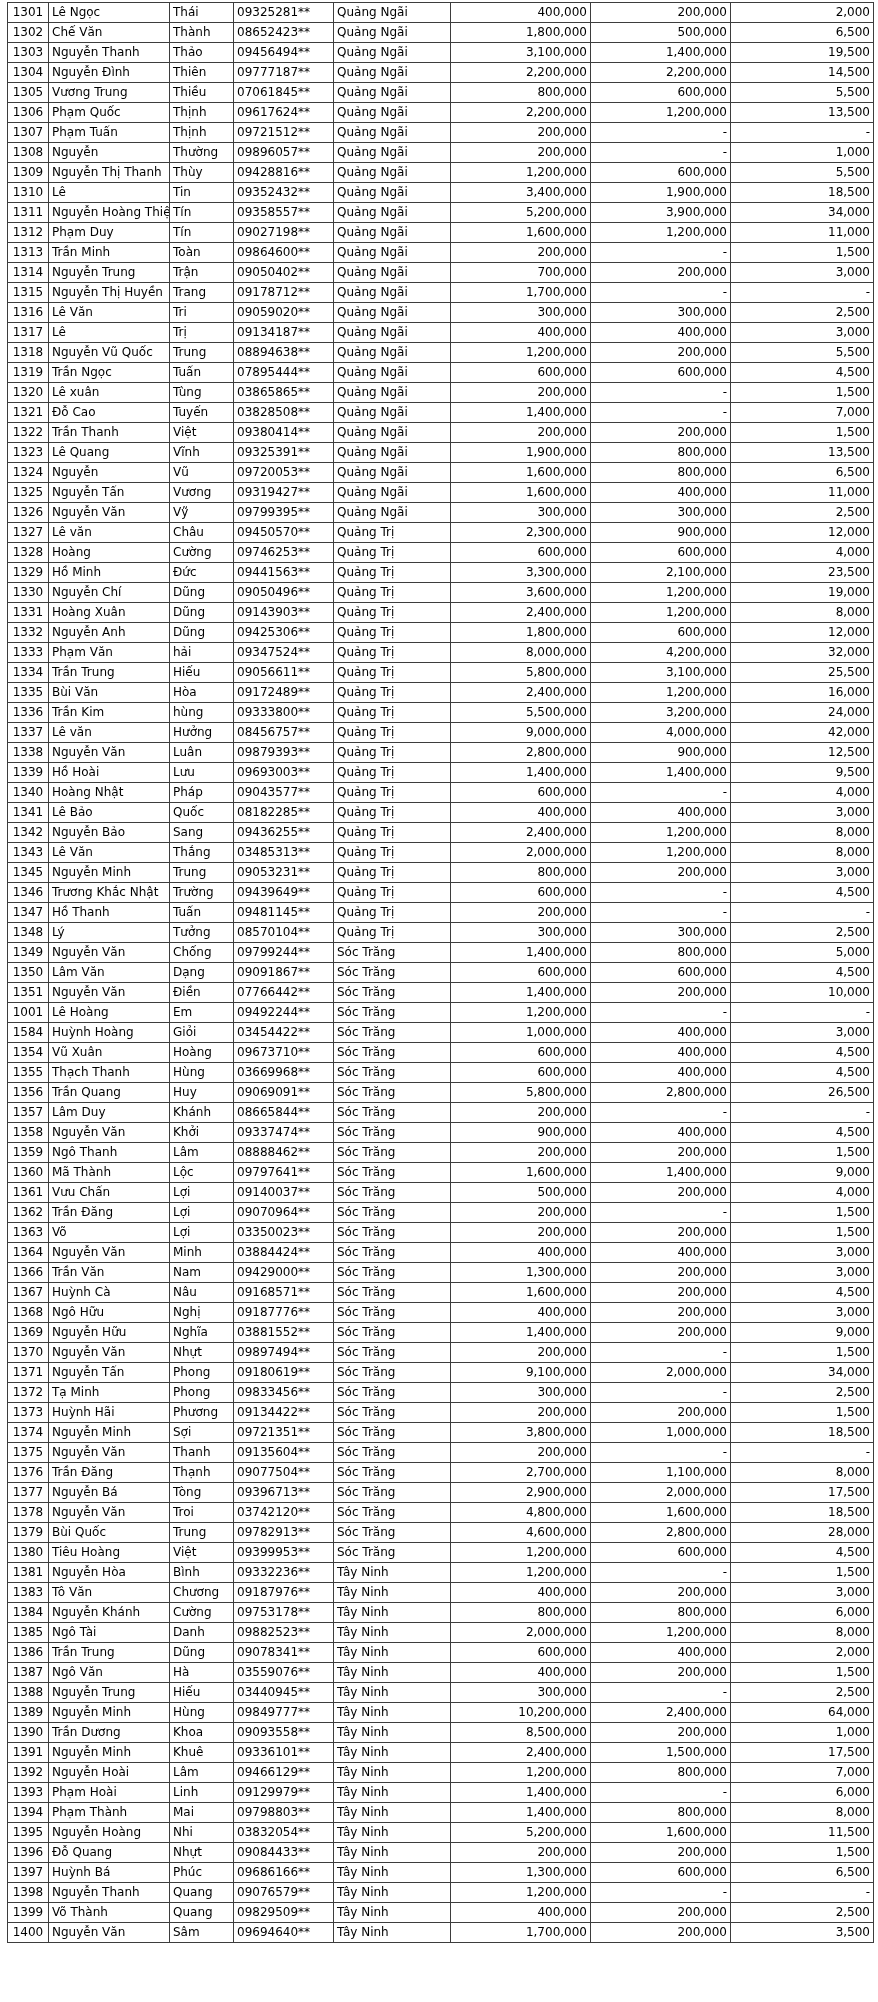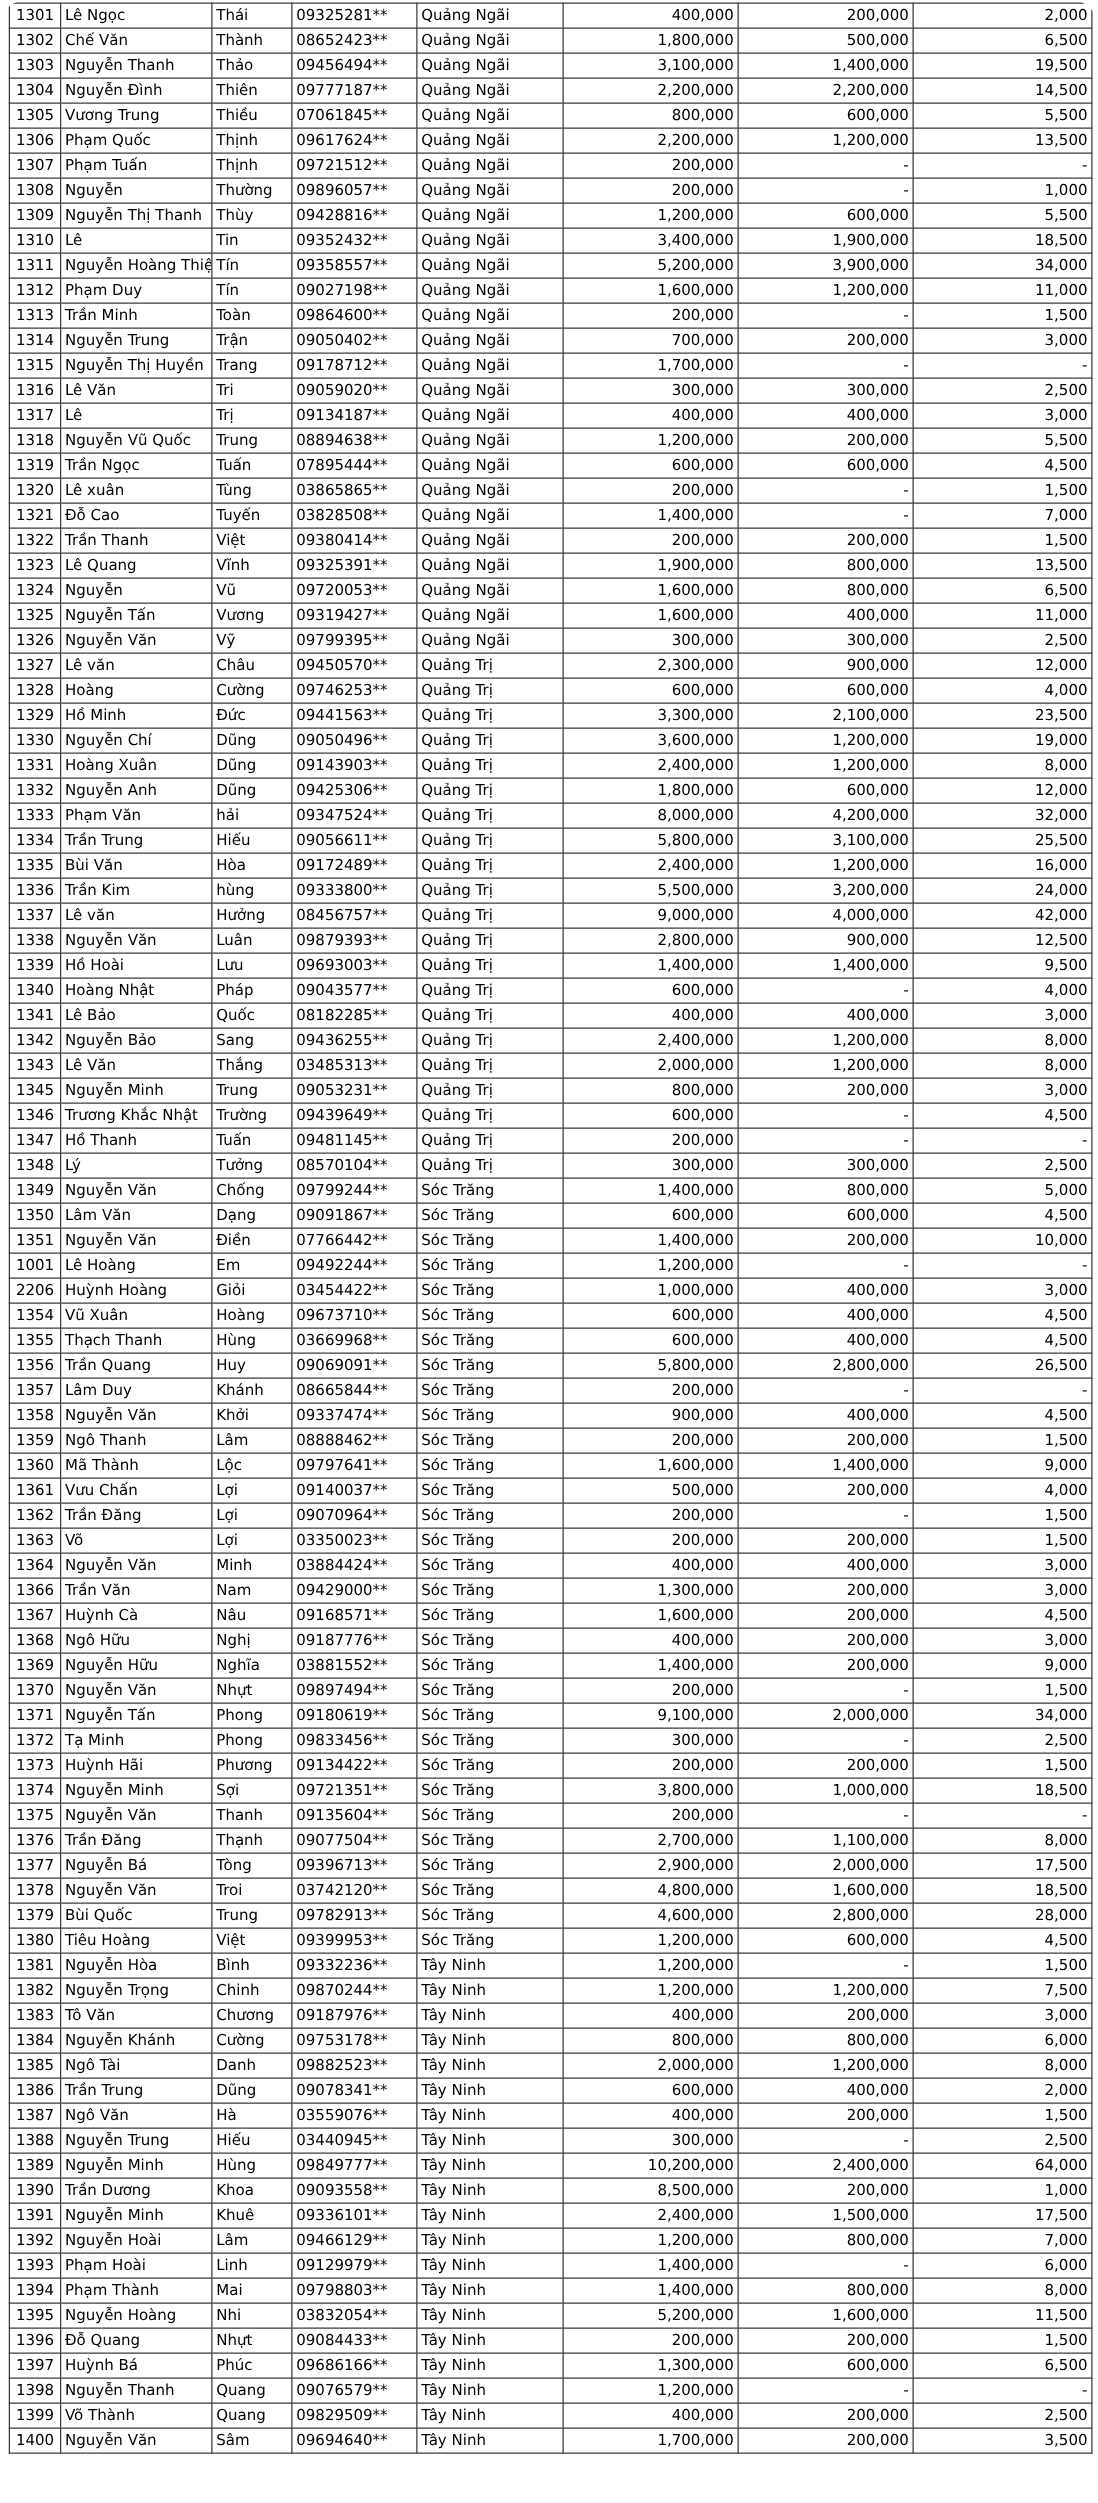--- a/index.html
+++ b/index.html
@@ -2,21 +2,20 @@
 <html><head>
 <meta charset="utf-8">
 <style>
   html,body { margin:0; padding:0; background:#ffffff; }
   .sheet {
     position:relative;
     width:878px; height:2002px;
     background:#ffffff;
     font-family:"DejaVu Sans","Liberation Sans",sans-serif;
     overflow:hidden;
-    border-radius:21px;
   }
   table.grid {
     position:absolute; left:7px; top:2px;
     border-collapse:collapse;
     table-layout:fixed;
     width:866px;
   }
   table.grid td {
     border:1px solid #3d3d3d;
     height:19px;
@@ -554,21 +553,21 @@
     <td class="c-id">1001</td>
     <td class="c-txt">Lê Hoàng</td>
     <td class="c-txt">Em</td>
     <td class="c-txt">09492244**</td>
     <td class="c-txt">Sóc Trăng</td>
     <td class="c-amt">1,200,000</td>
     <td class="c-amt dash-mid">-</td>
     <td class="c-amt dash-end">-</td>
   </tr>
         <tr>
-    <td class="c-id">2206</td>
+    <td class="c-id">1584</td>
     <td class="c-txt">Huỳnh Hoàng</td>
     <td class="c-txt">Giỏi</td>
     <td class="c-txt">03454422**</td>
     <td class="c-txt">Sóc Trăng</td>
     <td class="c-amt">1,000,000</td>
     <td class="c-amt">400,000</td>
     <td class="c-amt">3,000</td>
   </tr>
         <tr>
     <td class="c-id">1354</td>
@@ -832,30 +831,20 @@
   </tr>
         <tr>
     <td class="c-id">1381</td>
     <td class="c-txt">Nguyễn Hòa</td>
     <td class="c-txt">Bình</td>
     <td class="c-txt">09332236**</td>
     <td class="c-txt">Tây Ninh</td>
     <td class="c-amt">1,200,000</td>
     <td class="c-amt dash-mid">-</td>
     <td class="c-amt">1,500</td>
-  </tr>
-        <tr>
-    <td class="c-id">1382</td>
-    <td class="c-txt">Nguyễn Trọng</td>
-    <td class="c-txt">Chinh</td>
-    <td class="c-txt">09870244**</td>
-    <td class="c-txt">Tây Ninh</td>
-    <td class="c-amt">1,200,000</td>
-    <td class="c-amt">1,200,000</td>
-    <td class="c-amt">7,500</td>
   </tr>
         <tr>
     <td class="c-id">1383</td>
     <td class="c-txt">Tô Văn</td>
     <td class="c-txt">Chương</td>
     <td class="c-txt">09187976**</td>
     <td class="c-txt">Tây Ninh</td>
     <td class="c-amt">400,000</td>
     <td class="c-amt">200,000</td>
     <td class="c-amt">3,000</td>

